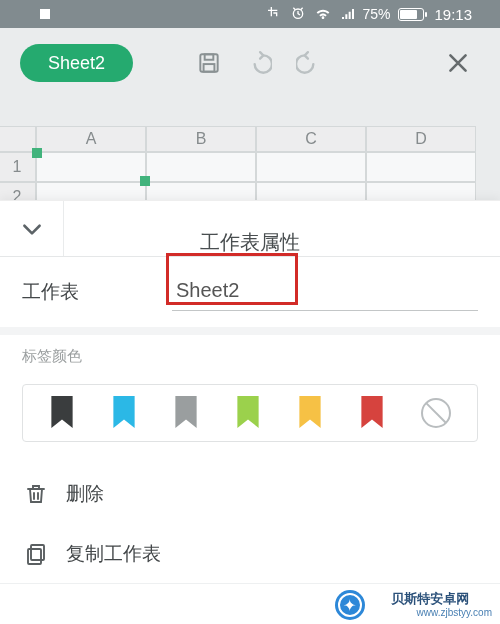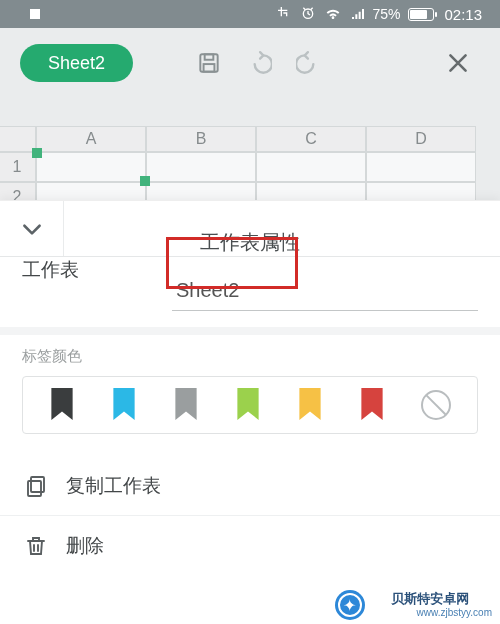--- a/index.html
+++ b/index.html
@@ -1,21 +1,21 @@
 <!DOCTYPE html>
 <html><head>
 <meta charset="utf-8">
 <style>
   * { margin: 0; padding: 0; box-sizing: border-box; font-family: "Segoe UI", Arial, sans-serif; }
   html, body { width: 500px; height: 624px; background: #ffffff; overflow: hidden; }
 
   .status-bar {
     height: 28px; background: #818b8f; color: #fff;
     display: flex; align-items: center; justify-content: flex-end;
-    padding: 0 18px; font-size: 14px; gap: 4px;
+    padding: 0 28px; font-size: 14px; gap: 4px;
   }
   .status-bar .ic { margin: 0 2px; }
   .square-ic {
     width: 10px; height: 10px; background: #fff; position: absolute; left: 12px; top: 9px;
   }
   .status-rel { position: relative; width: 100%; height: 100%; display: flex; align-items: center; justify-content: flex-end; gap: 4px;}
   .battery {
     width: 26px; height: 13px; border: 1.6px solid #fff; border-radius: 3px; position: relative;
     display: inline-block; margin-left: 4px;
   }
@@ -79,37 +79,37 @@
   }
   .panel-header .collapse {
     width: 64px; height: 100%; display:flex; align-items:center; justify-content:center;
     border-right: 1px solid #e9ebec; color:#5c6367;
   }
   .panel-title {
     flex: 1; text-align: center; font-size: 20px; color: #494e50; padding-right: 64px;
   }
 
   .field-row {
-    display: flex; height: 78px; padding: 0 22px; background:#fff;
+    display: flex; align-items: center; height: 78px; padding: 0 22px; background:#fff;
     border-bottom: 8px solid #f3f4f5;
   }
   .field-label { font-size: 19px; color: #434749; width: 150px;}
   .field-input-wrap {
     flex: 1; position: relative; display:flex; align-items:center;
   }
   .field-underline {
     border: none; border-bottom: 1px solid #c3c6c7; font-size: 20px; color:#555;
     width: 100%; padding: 6px 4px 8px; outline:none; background:transparent;
   }
   .red-box {
     position:absolute; left:-6px; top:-20px; width:132px; height:52px; border:3px solid #d22b28; pointer-events:none;
   }
 
   .color-section { padding: 12px 22px 0; }
-  .color-label { font-size: 15px; color:#9a9e9f; margin-bottom: 10px;}
+  .color-label { font-size: 15px; color:#9a9e9f; margin-bottom: 18px;}
   .color-row {
     border:1px solid #e0e2e3; border-radius:4px; height:58px;
     display:flex; align-items:center; justify-content:space-around; padding:0 8px;
   }
   .bookmark { width:26px; height:34px; position:relative; }
   .bookmark svg { width:100%; height:100%; display:block;}
   .none-circ {
     width:30px; height:30px; border:2.4px solid #b9bdbf; border-radius:50%; position:relative;
     display:flex; align-items:center; justify-content:center;
   }
@@ -165,21 +165,21 @@
     </span>
     <span class="ic">
       <svg viewBox="0 0 24 24" width="16" height="16" fill="#fff">
           <path d="M3 18h3v3H3zM8 14h3v7H8zM13 10h3v11h-3zM18 6h3v15h-3z"></path>
         </svg>
     </span>
     <span>75%</span>
     <span class="battery">
         <span class="battery-fill"></span>
       </span>
-    <span class="clock">02:13</span>
+    <span class="clock">19:13</span>
   </div>
 </div>
 
 <div class="toolbar-area">
   <div class="toolbar">
     <div class="sheet-pill">
       <span>Sheet2</span>
     </div>
     <div style="flex:0.3"></div>
     <div class="tb-icon">
@@ -291,37 +291,37 @@
       <span class="bookmark">
         <svg viewBox="0 0 24 32">
             <path d="M2 0h20v30l-10-8-10 8z" fill="#d6433e"></path>
           </svg>
       </span>
       <span class="none-circ"></span>
     </div>
   </div>
 
   <div class="action-list">
+    <div class="action-item" style="border-bottom:none;">
+      <span class="aicon">
+        <svg viewBox="0 0 24 24" fill="none" stroke="#5a5f61" stroke-width="1.9" stroke-linecap="round">
+            <path d="M4 7h16M9 7V4h6v3M6 7l1 13h10l1-13M10 11v6M14 11v6"></path>
+          </svg>
+      </span>
+      <span>删除</span>
+    </div>
     <div class="action-item">
       <span class="aicon">
         <svg viewBox="0 0 24 24" fill="none" stroke="#5a5f61" stroke-width="1.9">
             <rect x="7" y="3" width="13" height="15" rx="1"></rect>
             <rect x="4" y="7" width="13" height="15" rx="1"></rect>
           </svg>
       </span>
       <span>复制工作表</span>
     </div>
-    <div class="action-item" style="border-bottom:none;">
-      <span class="aicon">
-        <svg viewBox="0 0 24 24" fill="none" stroke="#5a5f61" stroke-width="1.9" stroke-linecap="round">
-            <path d="M4 7h16M9 7V4h6v3M6 7l1 13h10l1-13M10 11v6M14 11v6"></path>
-          </svg>
-      </span>
-      <span>删除</span>
-    </div>
   </div>
 
   <div class="wm">
     <span class="globe">✦</span>
     <span class="wm-lines">
       <span class="l1">贝斯特安卓网</span>
       <span class="l2">www.zjbstyy.com</span>
     </span>
   </div>
 </div>

